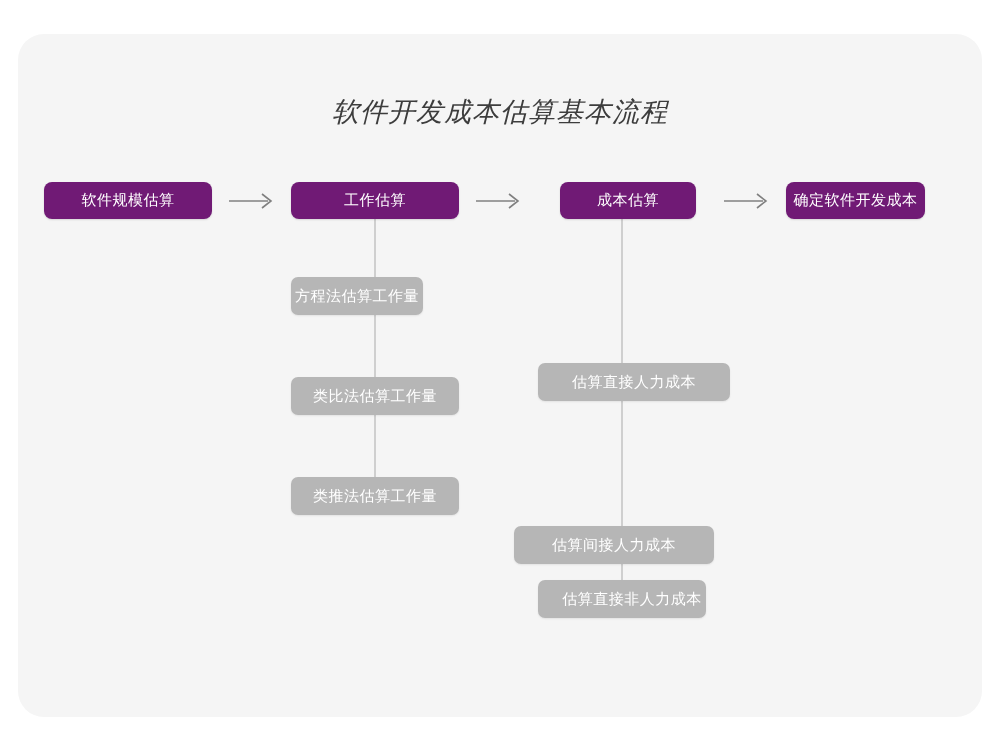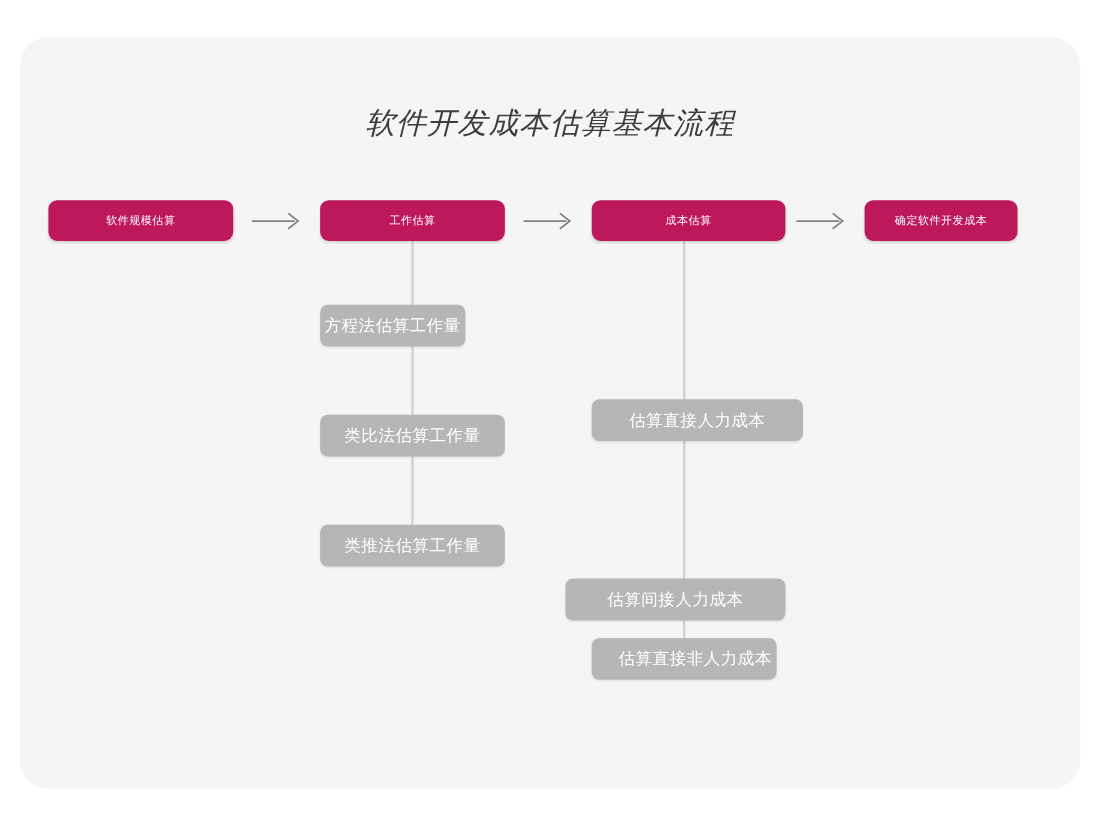--- a/index.html
+++ b/index.html
@@ -61,23 +61,23 @@
     display: flex;
     align-items: center;
     justify-content: center;
     border-radius: 7px;
     color: #ffffff;
     white-space: nowrap;
     z-index: 2;
   }
 
   .node.primary {
-    background: #be185d;
+    background: #701a75;
     border-radius: 8px;
-    font-size: 10px;
+    font-size: 15px;
     letter-spacing: 0.5px;
     box-shadow: 0 1px 2px rgba(0,0,0,0.13);
     height: 37px;
   }
 
   .node.secondary {
     background: #b6b6b6;
     font-size: 15px;
     letter-spacing: 0.5px;
     height: 38px;
@@ -105,21 +105,21 @@
   <div class="vline" style="left:621px; top:219px; height:381px;"></div>
 
   <div class="node primary" style="left:44px; top:182px; width:168px;">
     <span>软件规模估算</span>
   </div>
 
   <div class="node primary" style="left:291px; top:182px; width:168px;justify-content:center;">
     <span>工作估算</span>
   </div>
 
-  <div class="node primary" style="left:538px; top:182px; width:176px;">
+  <div class="node primary" style="left:560px; top:182px; width:136px;">
     <span>成本估算</span>
   </div>
 
   <div class="node primary" style="left:786px; top:182px; width:139px;">
     <span>确定软件开发成本</span>
   </div>
 
   <div class="arrow" style="left:228px; top:191px; width:48px;">
     <svg width="48" height="20" viewBox="0 0 48 20">
       <line x1="1" y1="10" x2="40" y2="10" stroke="#808080" stroke-width="1.6"></line>

